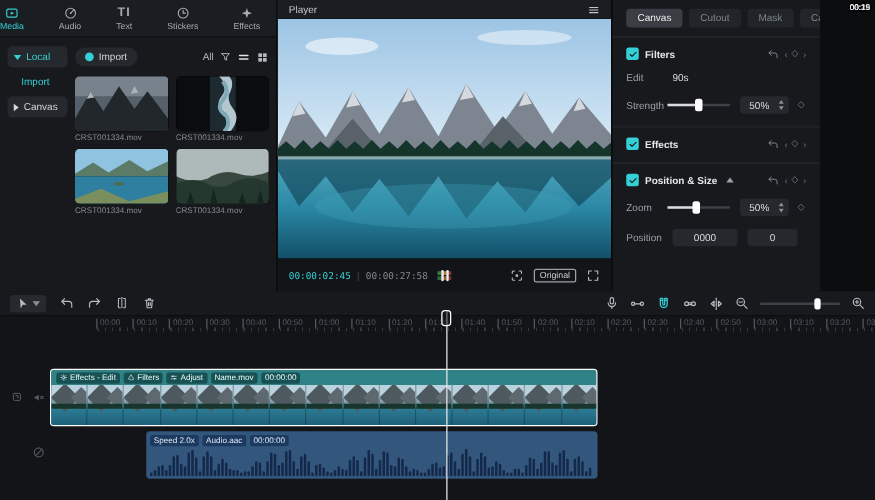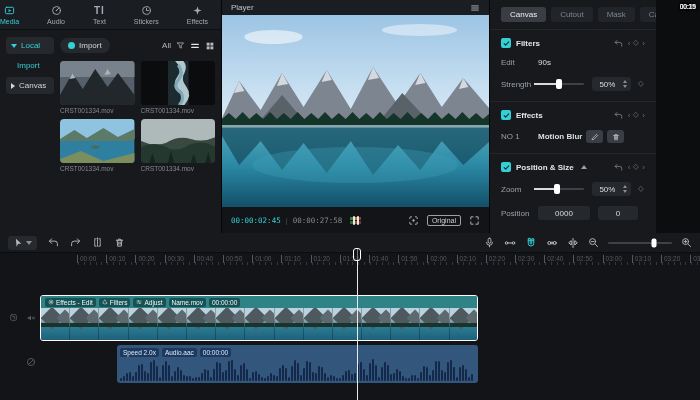--- a/index.html
+++ b/index.html
@@ -530,34 +530,20 @@
           <span class="sec-icons">
             <span>
                 <svg class="ic" width="9" height="9">
                   <use href="#i-undo"></use>
                 </svg>
               </span>
             <span class="kf-group">‹<svg class="ic" width="8" height="8">
                   <use href="#i-diamond"></use>
                 </svg>›</span>
           </span>
-        </div>
-        <div class="row">
-          <span class="row-label">NO 1</span>
-          <span class="row-value" style="font-weight:bold">Motion Blur</span>
-          <span class="mini-btn">
-              <svg class="ic" width="8" height="8">
-                <use href="#i-pencil"></use>
-              </svg>
-            </span>
-          <span class="mini-btn">
-              <svg class="ic" width="8" height="8">
-                <use href="#i-trash"></use>
-              </svg>
-            </span>
         </div>
       </div>
 
       <div class="section">
         <div class="sec-head">
           <span class="cb">
               <svg class="ic" width="7" height="7">
                 <use href="#i-check"></use>
               </svg>
             </span>

